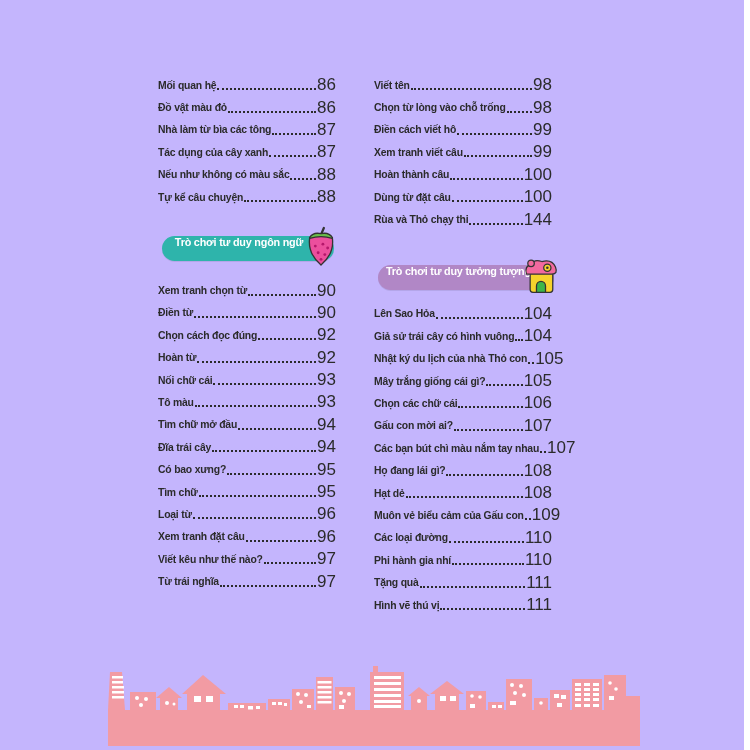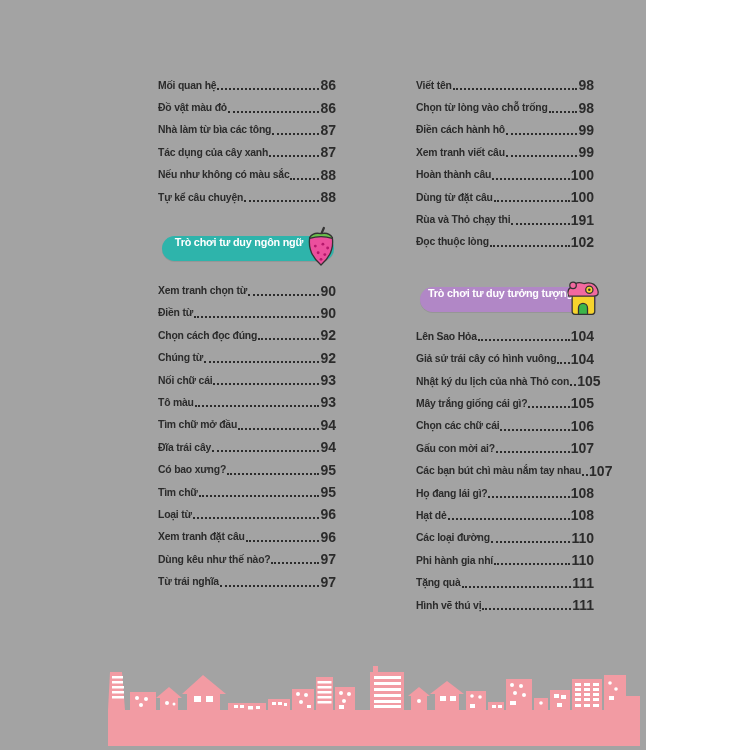--- a/index.html
+++ b/index.html
@@ -1,26 +1,26 @@
 <!DOCTYPE html>
 <html><head>
 <meta charset="utf-8">
 <style>
   html,body{margin:0;padding:0;background:#ffffff;}
   #canvas{
-    position:relative;width:646px;height:750px;background:#a3a3a3;overflow:hidden;
+    position:relative;width:744px;height:750px;background:#c4b5fd;overflow:hidden;
     font-family:"Liberation Sans","DejaVu Sans",sans-serif;color:#2b2b2b;
   }
   .toc-col{position:absolute;top:74px;}
   #col-left{left:158px;width:178px;}
-  #col-right{left:416px;width:178px;}
+  #col-right{left:374px;width:178px;}
   .toc-row{height:22.4px;display:flex;align-items:center;}
   .lab{font-size:10.4px;font-weight:bold;letter-spacing:-0.2px;white-space:nowrap;}
   .dots{flex:1;min-width:6px;border-bottom:2px dotted #2b2b2b;height:0;position:relative;top:4px;margin:0 1px;overflow:hidden;}
-  .pg{font-size:14px;font-weight:bold;white-space:nowrap;}
+  .pg{font-size:17px;font-weight:normal;white-space:nowrap;}
   .badge{
     position:relative;height:25px;border-radius:13px;display:flex;align-items:flex-start;
     box-shadow:0 1px 0 rgba(0,0,0,0.08);
   }
   #badge-left{margin:28px 0 18px 4px;width:172px;background:#2eb4ab;}
   #badge-right{margin:34px 0 13px 4px;width:176px;background:#b187c6;}
   .badge-text{
     flex:1;text-align:center;color:#ffffff;font-weight:bold;font-size:10.8px;
     letter-spacing:-0.2px;white-space:nowrap;padding:0 26px 0 8px;
   }
@@ -95,21 +95,21 @@
           <span class="lab">Điền từ</span>
           <span class="dots"></span>
           <span class="pg">90</span>
         </div>
         <div class="toc-row">
           <span class="lab">Chọn cách đọc đúng</span>
           <span class="dots"></span>
           <span class="pg">92</span>
         </div>
         <div class="toc-row">
-          <span class="lab">Chúng từ</span>
+          <span class="lab">Hoàn từ</span>
           <span class="dots"></span>
           <span class="pg">92</span>
         </div>
         <div class="toc-row">
           <span class="lab">Nối chữ cái</span>
           <span class="dots"></span>
           <span class="pg">93</span>
         </div>
         <div class="toc-row">
           <span class="lab">Tô màu</span>
@@ -140,21 +140,21 @@
           <span class="lab">Loại từ</span>
           <span class="dots"></span>
           <span class="pg">96</span>
         </div>
         <div class="toc-row">
           <span class="lab">Xem tranh đặt câu</span>
           <span class="dots"></span>
           <span class="pg">96</span>
         </div>
         <div class="toc-row">
-          <span class="lab">Dùng kêu như thế nào?</span>
+          <span class="lab">Viết kêu như thế nào?</span>
           <span class="dots"></span>
           <span class="pg">97</span>
         </div>
         <div class="toc-row">
           <span class="lab">Từ trái nghĩa</span>
           <span class="dots"></span>
           <span class="pg">97</span>
         </div>
       </div>
   </div>
@@ -165,21 +165,21 @@
           <span class="lab">Viết tên</span>
           <span class="dots"></span>
           <span class="pg">98</span>
         </div>
         <div class="toc-row">
           <span class="lab">Chọn từ lòng vào chỗ trống</span>
           <span class="dots"></span>
           <span class="pg">98</span>
         </div>
         <div class="toc-row">
-          <span class="lab">Điền cách hành hô</span>
+          <span class="lab">Điền cách viết hô</span>
           <span class="dots"></span>
           <span class="pg">99</span>
         </div>
         <div class="toc-row">
           <span class="lab">Xem tranh viết câu</span>
           <span class="dots"></span>
           <span class="pg">99</span>
         </div>
         <div class="toc-row">
           <span class="lab">Hoàn thành câu</span>
@@ -187,26 +187,21 @@
           <span class="pg">100</span>
         </div>
         <div class="toc-row">
           <span class="lab">Dùng từ đặt câu</span>
           <span class="dots"></span>
           <span class="pg">100</span>
         </div>
         <div class="toc-row">
           <span class="lab">Rùa và Thỏ chạy thi</span>
           <span class="dots"></span>
-          <span class="pg">191</span>
-        </div>
-        <div class="toc-row">
-          <span class="lab">Đọc thuộc lòng</span>
-          <span class="dots"></span>
-          <span class="pg">102</span>
+          <span class="pg">144</span>
         </div>
       </div>
 
     <div class="badge" id="badge-right" style="background: rgb(177, 135, 198);">
       <span class="badge-text">Trò chơi tư duy tưởng tượng</span>
       <span class="badge-icon">
         <svg viewBox="0 0 42 44">
           <rect x="9" y="17" width="25" height="23" rx="3" fill="#f6d32d" stroke="#333333" stroke-width="1.4"></rect>
           <path d="M5,20 Q2,11 11,9 Q13,3 22,6 Q33,3 37,12 Q40,20 33,20 Z" fill="#f2699f" stroke="#333333" stroke-width="1.4"></path>
           <circle cx="10" cy="8" r="3.6" fill="#f2699f" stroke="#333333" stroke-width="1.4"></circle>
@@ -255,20 +250,25 @@
         </div>
         <div class="toc-row">
           <span class="lab">Họ đang lái gì?</span>
           <span class="dots"></span>
           <span class="pg">108</span>
         </div>
         <div class="toc-row">
           <span class="lab">Hạt dẻ</span>
           <span class="dots"></span>
           <span class="pg">108</span>
+        </div>
+        <div class="toc-row">
+          <span class="lab">Muôn vẻ biểu cảm của Gấu con</span>
+          <span class="dots"></span>
+          <span class="pg">109</span>
         </div>
         <div class="toc-row">
           <span class="lab">Các loại đường</span>
           <span class="dots"></span>
           <span class="pg">110</span>
         </div>
         <div class="toc-row">
           <span class="lab">Phi hành gia nhí</span>
           <span class="dots"></span>
           <span class="pg">110</span>

